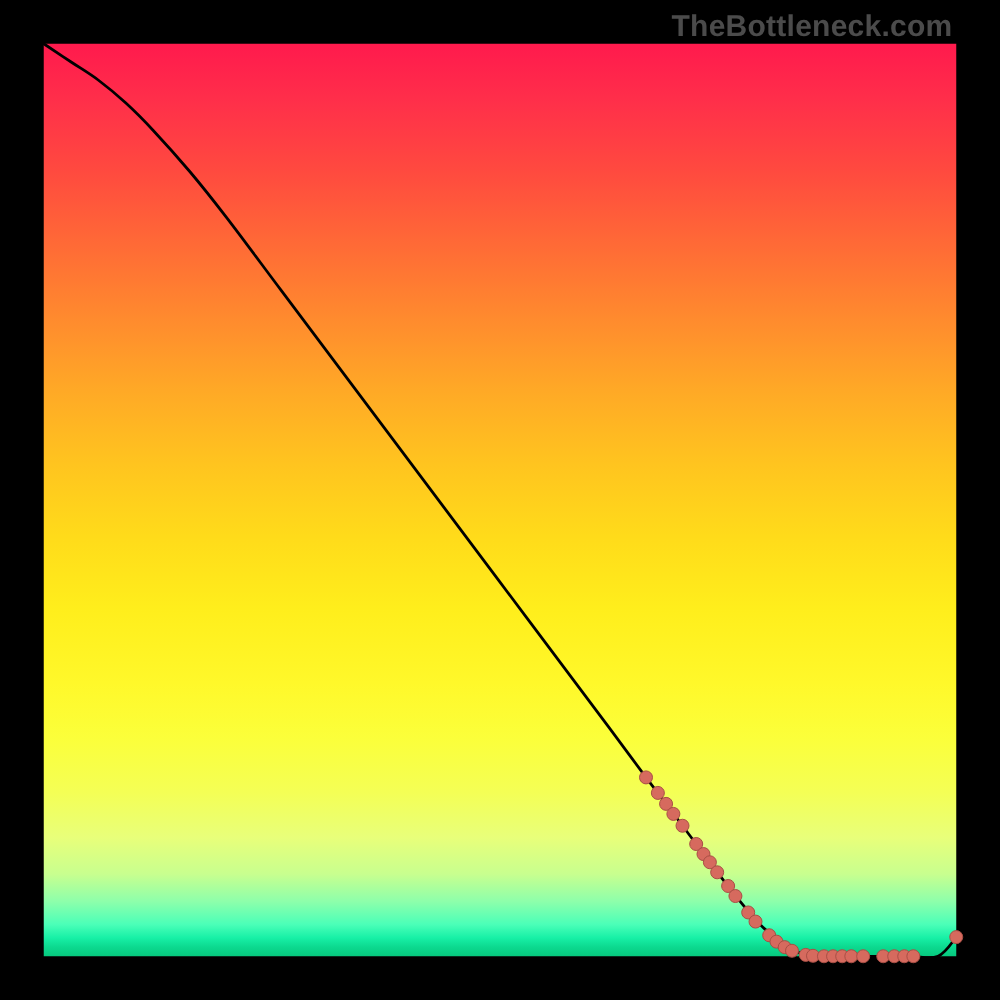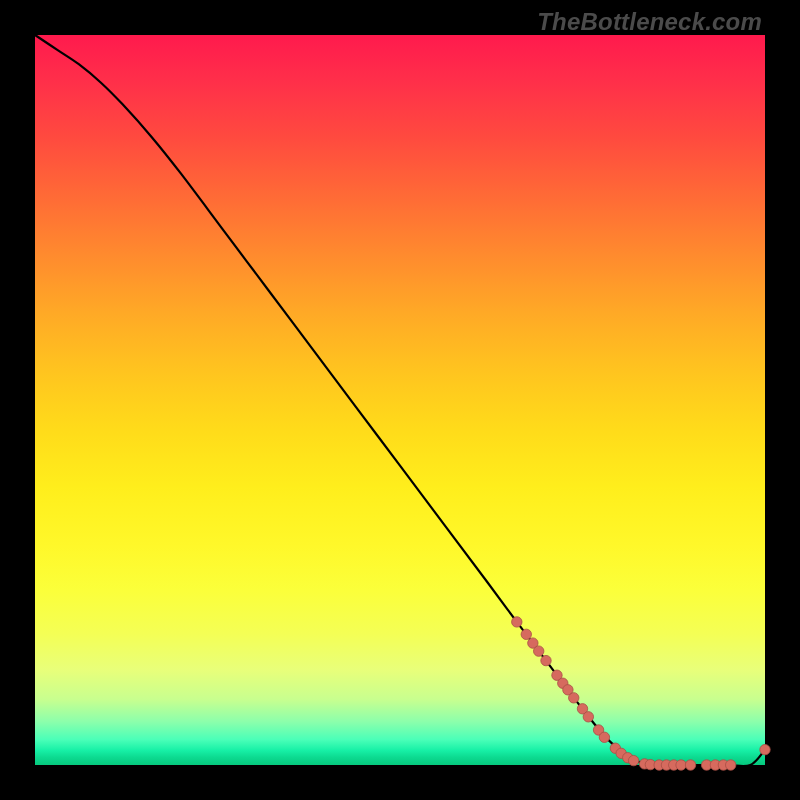--- a/index.html
+++ b/index.html
@@ -49,21 +49,20 @@
   }
   .watermark {
     position: absolute;
     top: 8px;
     right: 38px;
     color: #4b4b4b;
     font-size: 24px;
     font-weight: 600;
     letter-spacing: 0.2px;
     user-select: none;
-    font-style: italic;
   }
   svg.curve {
     position: absolute;
     left: 0;
     top: 0;
     width: 730px;
     height: 730px;
     overflow: visible;
   }
 </style>

